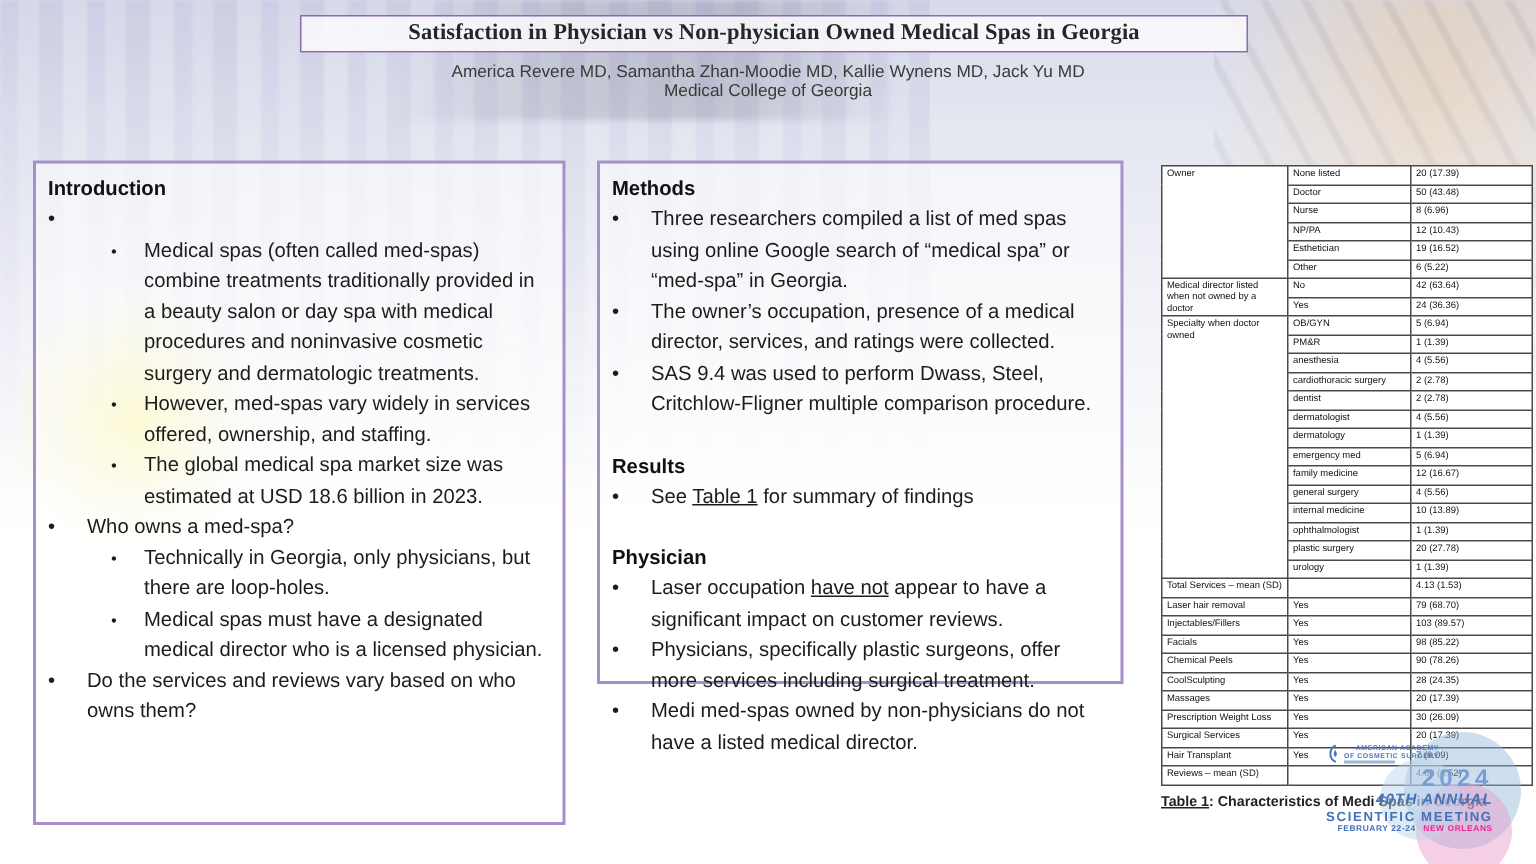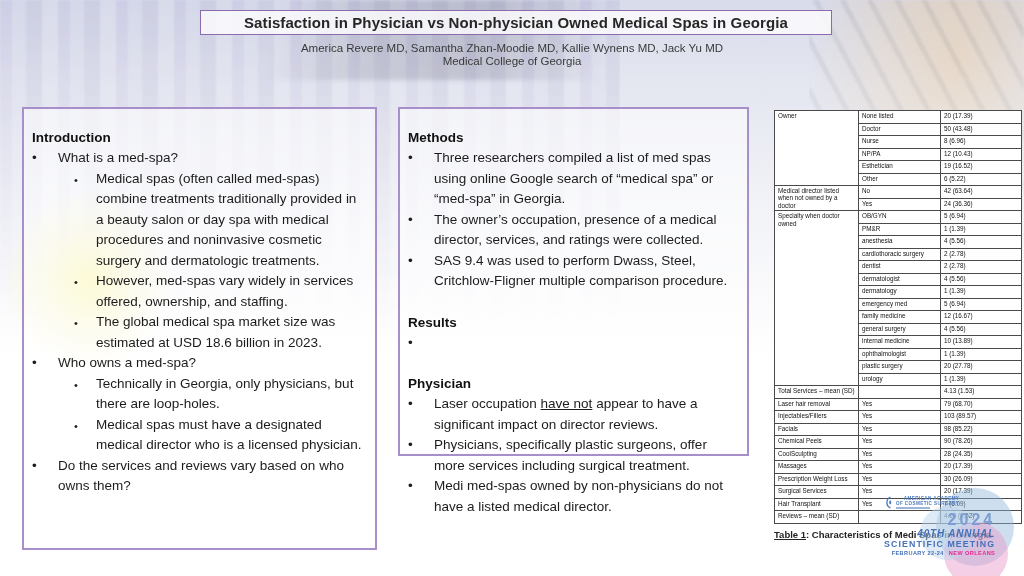--- a/index.html
+++ b/index.html
@@ -37,34 +37,34 @@
     mask-image:linear-gradient(180deg,#000 0%,rgba(0,0,0,.5) 60%,transparent 100%);
     filter:blur(1px);
   }
   
   .title-box{
     position:absolute; left:200px; top:10px; width:630px; height:23px;
     border:1.5px solid #8B6BAE; background:rgba(252,252,254,0.82);
     display:flex; align-items:center; justify-content:center;
   }
   .title-box h1{
-    margin:0; font-size:15px; font-weight:bold; color:#262626; letter-spacing:.1px;
+    margin:0; font-size:15px; font-weight:bold; color:#262626; letter-spacing:.1px;font-family:Liberation Serif, serif;
   }
   .authors{
     position:absolute; left:0; top:42px; width:1024px; text-align:center;
     font-size:11.5px; color:#3a3a3a;
   }
   .affiliation{
     position:absolute; left:0; top:55px; width:1024px; text-align:center;
     font-size:11.5px; color:#3a3a3a;
   }
   
   .box{
     position:absolute; border:2px solid #A78FCC; background:rgba(255,255,255,0.55);
-    padding:19px 8px; box-sizing:border-box; color:#1c1c1c;
+    padding:7px 8px; box-sizing:border-box; color:#1c1c1c;
   }
   .box-left{ left:22px; top:107px; width:355px; height:443px; }
   .box-mid { left:398px; top:107px; width:351px; height:349px; }
   .box h2{
     margin:0; font-size:13.5px; font-weight:bold; color:#111; line-height:20px;
   }
   .box h2.sub{ margin-top:21px; }
   .li{ display:flex; font-size:13.5px; line-height:20.5px; }
   .li .marker{ flex:0 0 26px; }
   .li.lvl2{ margin-left:42px; }
@@ -114,21 +114,20 @@
     <h1>Satisfaction in Physician vs Non-physician Owned Medical Spas in Georgia</h1>
   </div>
   <div class="authors">America Revere MD, Samantha Zhan-Moodie MD, Kallie Wynens MD, Jack Yu MD</div>
   <div class="affiliation">Medical College of Georgia</div>
 
   <section class="box box-left">
     <h2>Introduction</h2>
     <div>
         <div class="li lvl1">
           <span class="marker">•</span>
-          <span class="txt">What is a med-spa?</span>
         </div>
         <div class="li lvl2">
           <span class="marker">•</span>
           <span class="txt">Medical spas (often called med-spas) combine treatments traditionally provided in a beauty salon or day spa with medical procedures and noninvasive cosmetic surgery and dermatologic treatments.</span>
         </div>
         <div class="li lvl2">
           <span class="marker">•</span>
           <span class="txt">However, med-spas vary widely in services offered, ownership, and staffing.</span>
         </div>
         <div class="li lvl2">
@@ -167,27 +166,28 @@
         </div>
         <div class="li lvl1">
           <span class="marker">•</span>
           <span class="txt">SAS 9.4 was used to perform Dwass, Steel, Critchlow-Fligner multiple comparison procedure.</span>
         </div>
       </div>
     <h2 class="sub">Results</h2>
     <div>
         <div class="li lvl1">
           <span class="marker">•</span>
+          <span class="txt"><span>See </span><span class="u">Table 1</span><span> for summary of findings</span></span>
         </div>
       </div>
     <h2 class="sub">Physician</h2>
     <div>
         <div class="li lvl1">
           <span class="marker">•</span>
-          <span class="txt"><span>Laser occupation </span><span class="u">have not</span><span> appear to have a significant impact on director reviews.</span></span>
+          <span class="txt"><span>Laser occupation </span><span class="u">have not</span><span> appear to have a significant impact on customer reviews.</span></span>
         </div>
         <div class="li lvl1">
           <span class="marker">•</span>
           <span class="txt">Physicians, specifically plastic surgeons, offer more services including surgical treatment.</span>
         </div>
         <div class="li lvl1">
           <span class="marker">•</span>
           <span class="txt">Medi med-spas owned by non-physicians do not have a listed medical director.</span>
         </div>
       </div>

